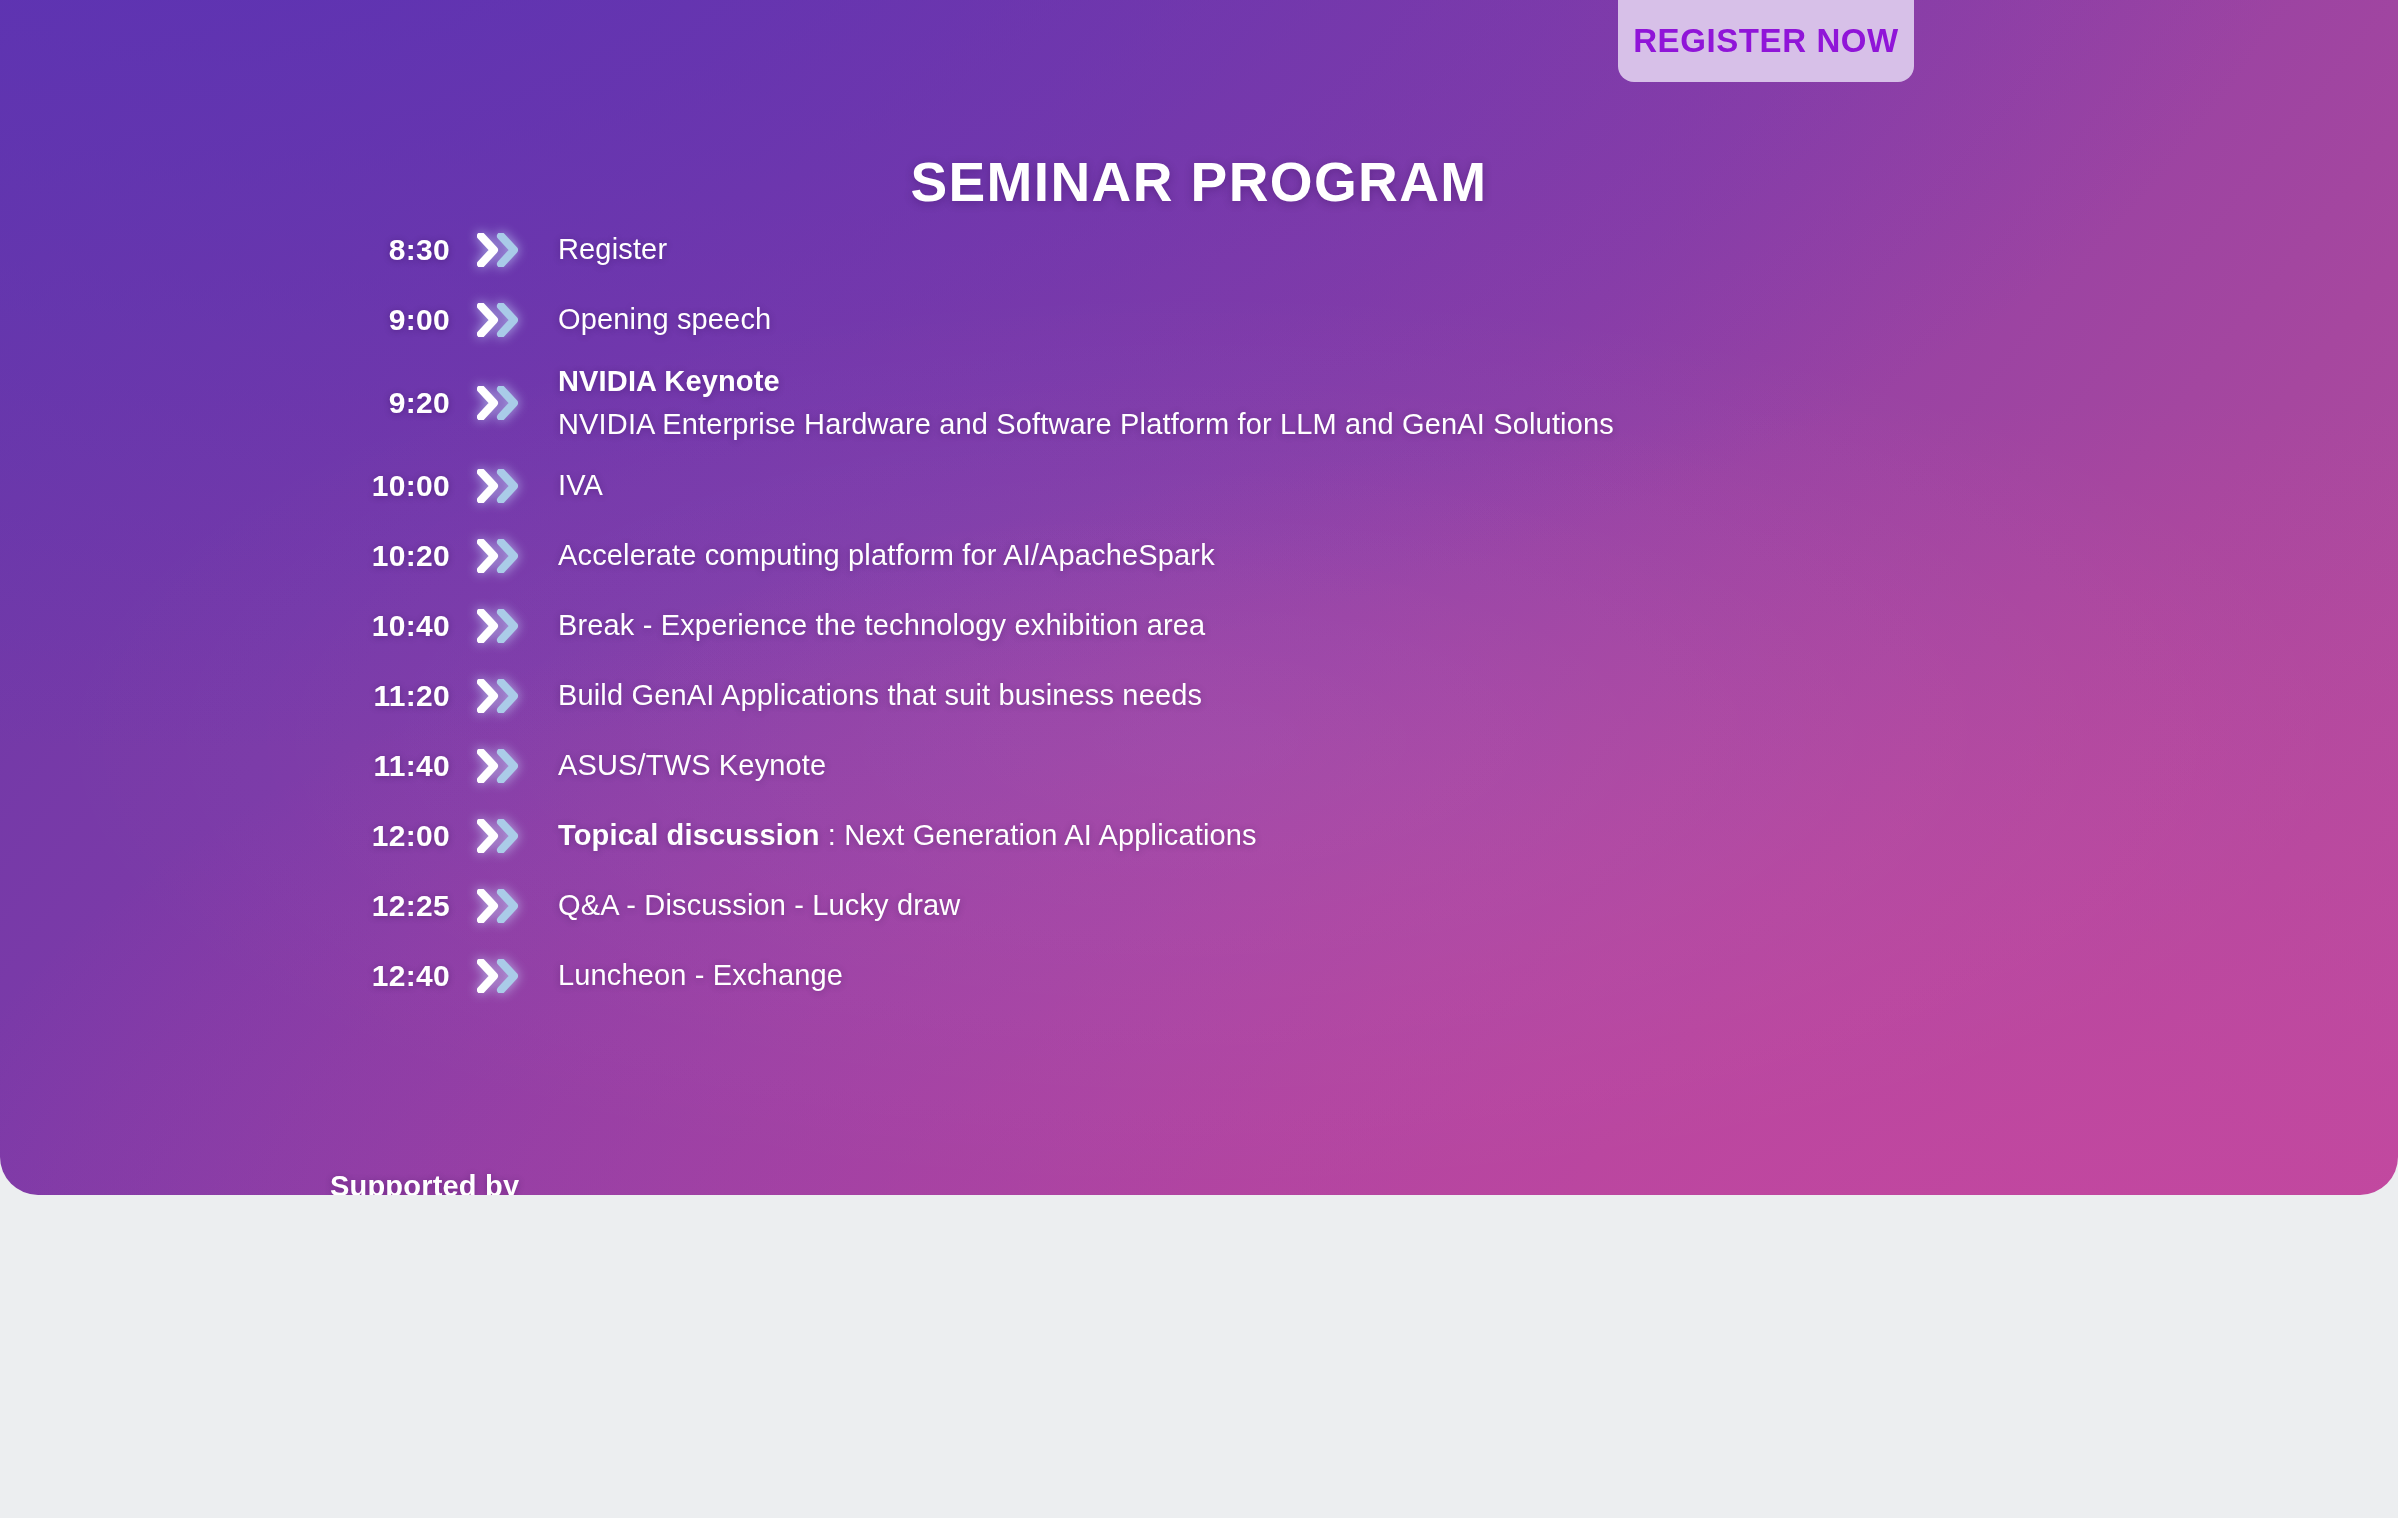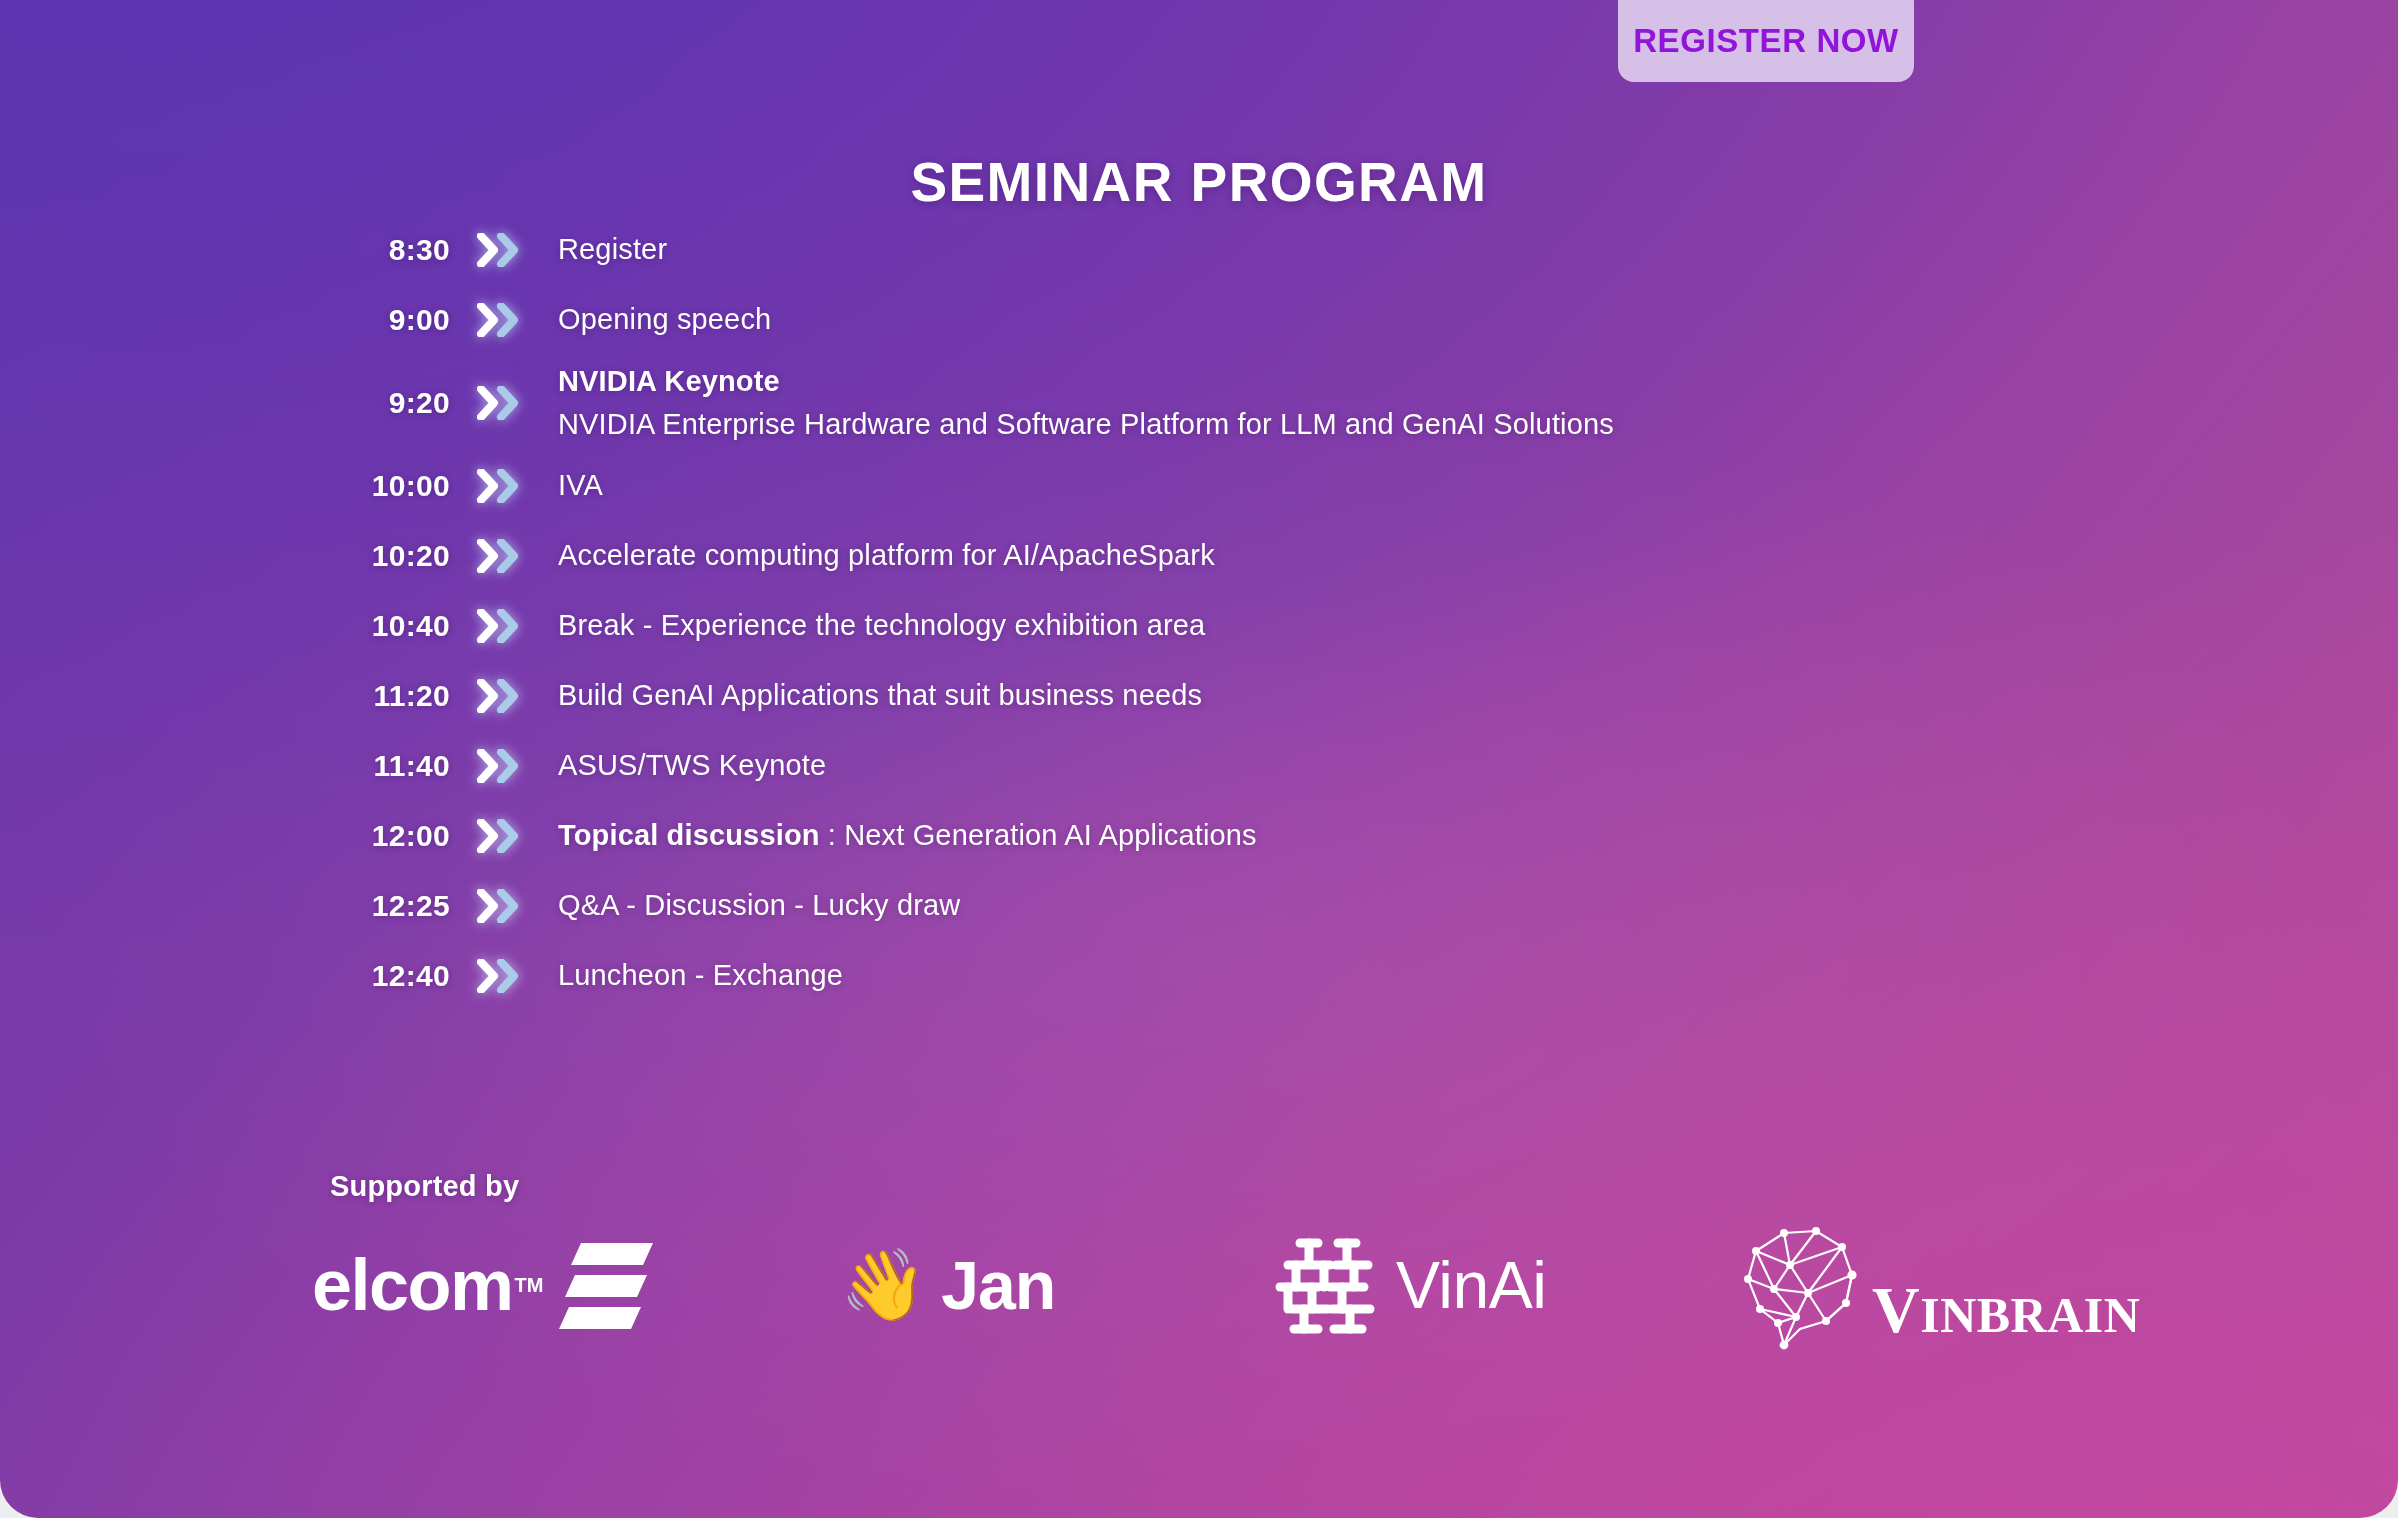--- a/index.html
+++ b/index.html
@@ -11,21 +11,21 @@
     width: 2398px;
     height: 1518px;
     overflow: hidden;
     font-family: "Liberation Sans", sans-serif;
   }
 
   
   #slide {
     position: relative;
     width: 2398px;
-    height: 1518px;
+    height: 1195px;
     border-radius: 0 0 38px 38px;
     overflow: hidden;
     background:
       radial-gradient(ellipse 150% 120% at 88% 108%, rgba(196,70,160,0.95) 0%, rgba(196,70,160,0.45) 34%, rgba(196,70,160,0.0) 62%),
       radial-gradient(ellipse 130% 110% at 8% -12%, rgba(92,50,180,0.95) 0%, rgba(92,50,180,0.40) 38%, rgba(92,50,180,0.0) 68%),
       linear-gradient(128deg, #6639a8 0%, #7d3aa8 28%, #8f3fa6 55%, #a6479f 78%, #b8519d 100%);
   }
   
   #slide::after {
     content: "";

